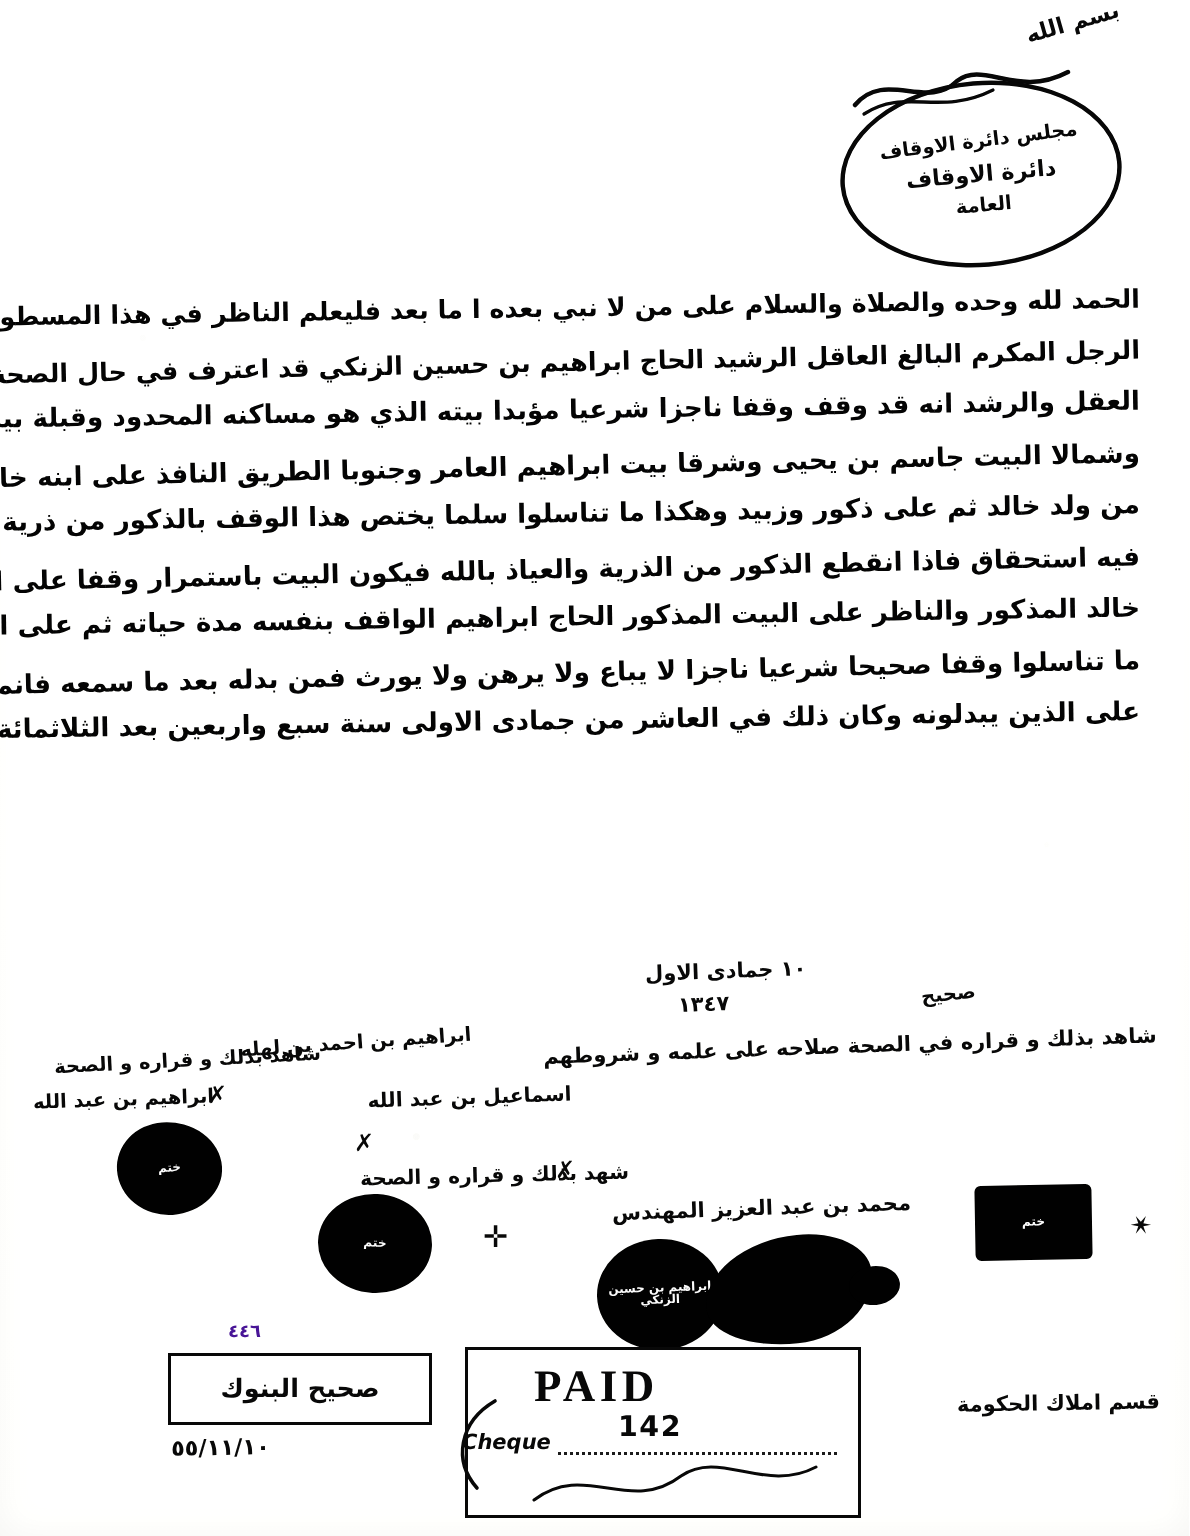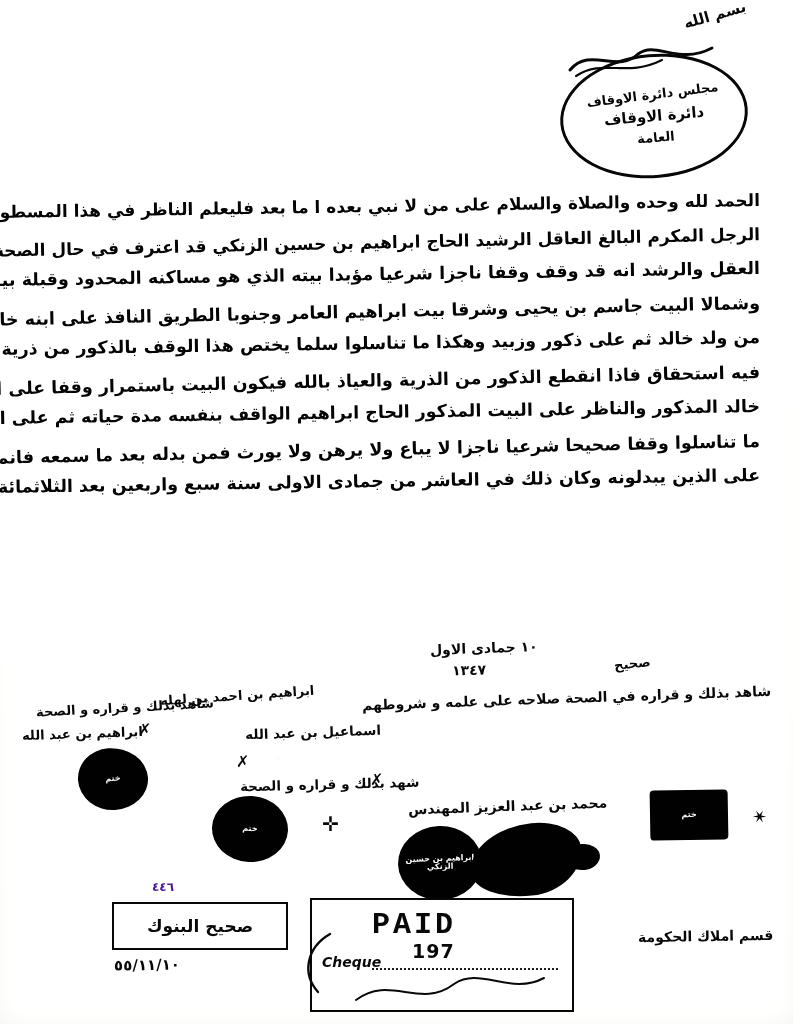--- a/index.html
+++ b/index.html
@@ -210,31 +210,31 @@
   }
   #bank-date {
     position: absolute; left: 114px; top: 956px;
     font-size: 15px; font-weight: 700; color: #111; direction: ltr;
     transform: rotate(-1deg);
   }
   #paid-box {
     left: 310px; top: 898px; width: 260px; height: 110px;
   }
   #paid-word {
-    position: absolute; left: 372px; top: 908px;
+    position: absolute; left: 356px; top: 908px;
     font-size: 30px; font-weight: 700; color: #111;
-    letter-spacing: 3px; font-family: Liberation Mono, monospace;
+    letter-spacing: 3px; font-family: Liberation Serif, serif;
   }
   #paid-number {
     position: absolute; left: 412px; top: 940px;
     font-size: 19px; font-weight: 700; color: #111; letter-spacing: 1px;
   }
   #cheque-word {
     position: absolute; left: 308px; top: 954px;
-    font-size: 14px; font-weight: 700; color: #111; font-style: italic; margin-left: 14px;
+    font-size: 14px; font-weight: 700; color: #111; font-style: italic;
   }
   .dotted-rule {
     position: absolute; left: 372px; top: 968px; width: 186px;
     border-bottom: 2px dotted #222;
   }
   .cheque-squiggle { position: absolute; left: 300px; top: 930px; }
   .paid-squiggle { position: absolute; left: 350px; top: 966px; }
 
   .xmark {
     position: absolute;
@@ -303,21 +303,21 @@
   <div class="seal-blot"></div>
 
   <div id="bank-number">٤٤٦</div>
   <div class="box-stamp" id="bank-box">
     <span class="label">صحيح البنوك</span>
   </div>
   <div id="bank-date">٥٥/١١/١٠</div>
 
   <div class="box-stamp" id="paid-box"></div>
   <div id="paid-word">PAID</div>
-  <div id="paid-number">197</div>
+  <div id="paid-number">142</div>
   <div id="cheque-word">Cheque</div>
   <div class="dotted-rule"></div>
   <svg class="cheque-squiggle" width="40" height="70" viewBox="0 0 40 70">
     <path d="M30 4 C 6 18, 2 44, 18 62" fill="none" stroke="#111" stroke-width="2.4" stroke-linecap="round"></path>
   </svg>
   <svg class="paid-squiggle" width="200" height="50" viewBox="0 0 200 50">
     <path d="M6 34 C 40 8, 70 44, 104 18 C 130 0, 160 30, 194 12" fill="none" stroke="#111" stroke-width="2" stroke-linecap="round"></path>
   </svg>
 
   <div id="dept-bottom-right" class="sig">قسم املاك الحكومة</div>

